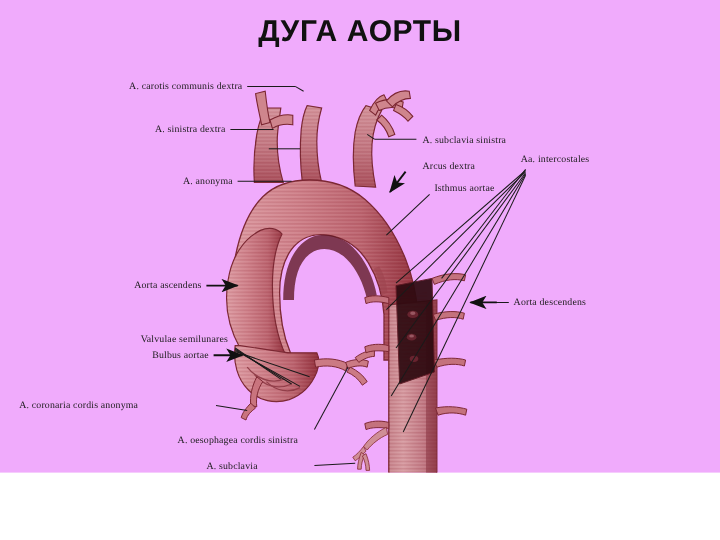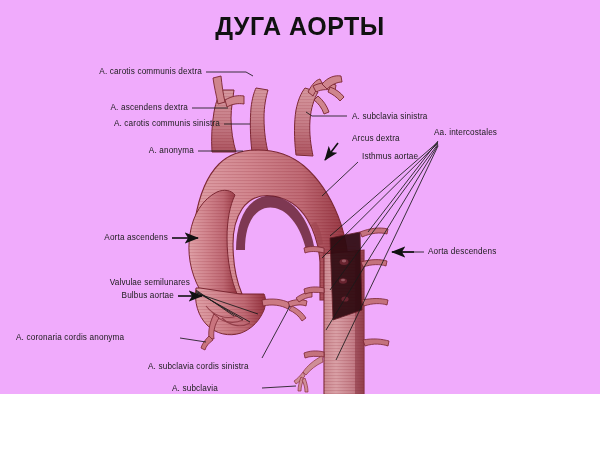--- a/index.html
+++ b/index.html
@@ -22,21 +22,21 @@
     width: 600px;
     text-align: center;
     font-family: "Liberation Sans", sans-serif;
     font-weight: bold;
     font-size: 25px;
     letter-spacing: 0.5px;
     color: #111111;
   }
   .lbl {
     position: absolute;
-    font-family: Liberation Sans, sans-serif;
+    font-family: Liberation Serif, serif;
     font-size: 8.2px;
     color: #1a1a1a;
     white-space: nowrap;
     letter-spacing: 0.15px;
   }
   .lbl.r { text-align: right; }
   #artwork {
     position: absolute;
     top: 0;
     left: 0;
@@ -286,35 +286,34 @@
     <g stroke="#111111" stroke-width="1.6" fill="none" marker-end="url(#arrowBlack)">
       <line x1="172" y1="238" x2="198" y2="238"></line>
       <line x1="178" y1="296" x2="202" y2="296"></line>
       <line x1="338" y1="143" x2="325" y2="160"></line>
       <line x1="414" y1="252" x2="392" y2="252"></line>
     </g>
   </svg>
 
   <div class="lbl r" style="left:86px; top:67px; width:116px;">A. carotis communis dextra</div>
 
-  <div class="lbl r" style="left:76px; top:103px; width:112px;">A. ascendens dextra</div>
-
-  <div class="lbl r" style="left:76px; top:119px; width:144px;">A. carotis communis sinistra</div>
+  <div class="lbl r" style="left:76px; top:103px; width:112px;">A. sinistra dextra</div>
+
 
   <div class="lbl r" style="left:86px; top:146px; width:108px;">A. anonyma</div>
 
   <div class="lbl r" style="left:60px; top:233px; width:108px;">Aorta ascendens</div>
 
   <div class="lbl r" style="left:62px; top:278px; width:128px;">Valvulae semilunares</div>
 
   <div class="lbl r" style="left:68px; top:291px; width:106px;">Bulbus aortae</div>
 
   <div class="lbl" style="left:16px; top:333px;">A. coronaria cordis anonyma</div>
 
-  <div class="lbl" style="left:148px; top:362px;">A. subclavia cordis sinistra</div>
+  <div class="lbl" style="left:148px; top:362px;">A. oesophagea cordis sinistra</div>
 
   <div class="lbl" style="left:172px; top:384px;">A. subclavia</div>
 
   <div class="lbl" style="left:352px; top:112px;">A. subclavia sinistra</div>
 
   <div class="lbl" style="left:352px; top:134px;">Arcus dextra</div>
 
   <div class="lbl" style="left:362px; top:152px;">Isthmus aortae</div>
 
   <div class="lbl" style="left:434px; top:128px;">Aa. intercostales</div>

